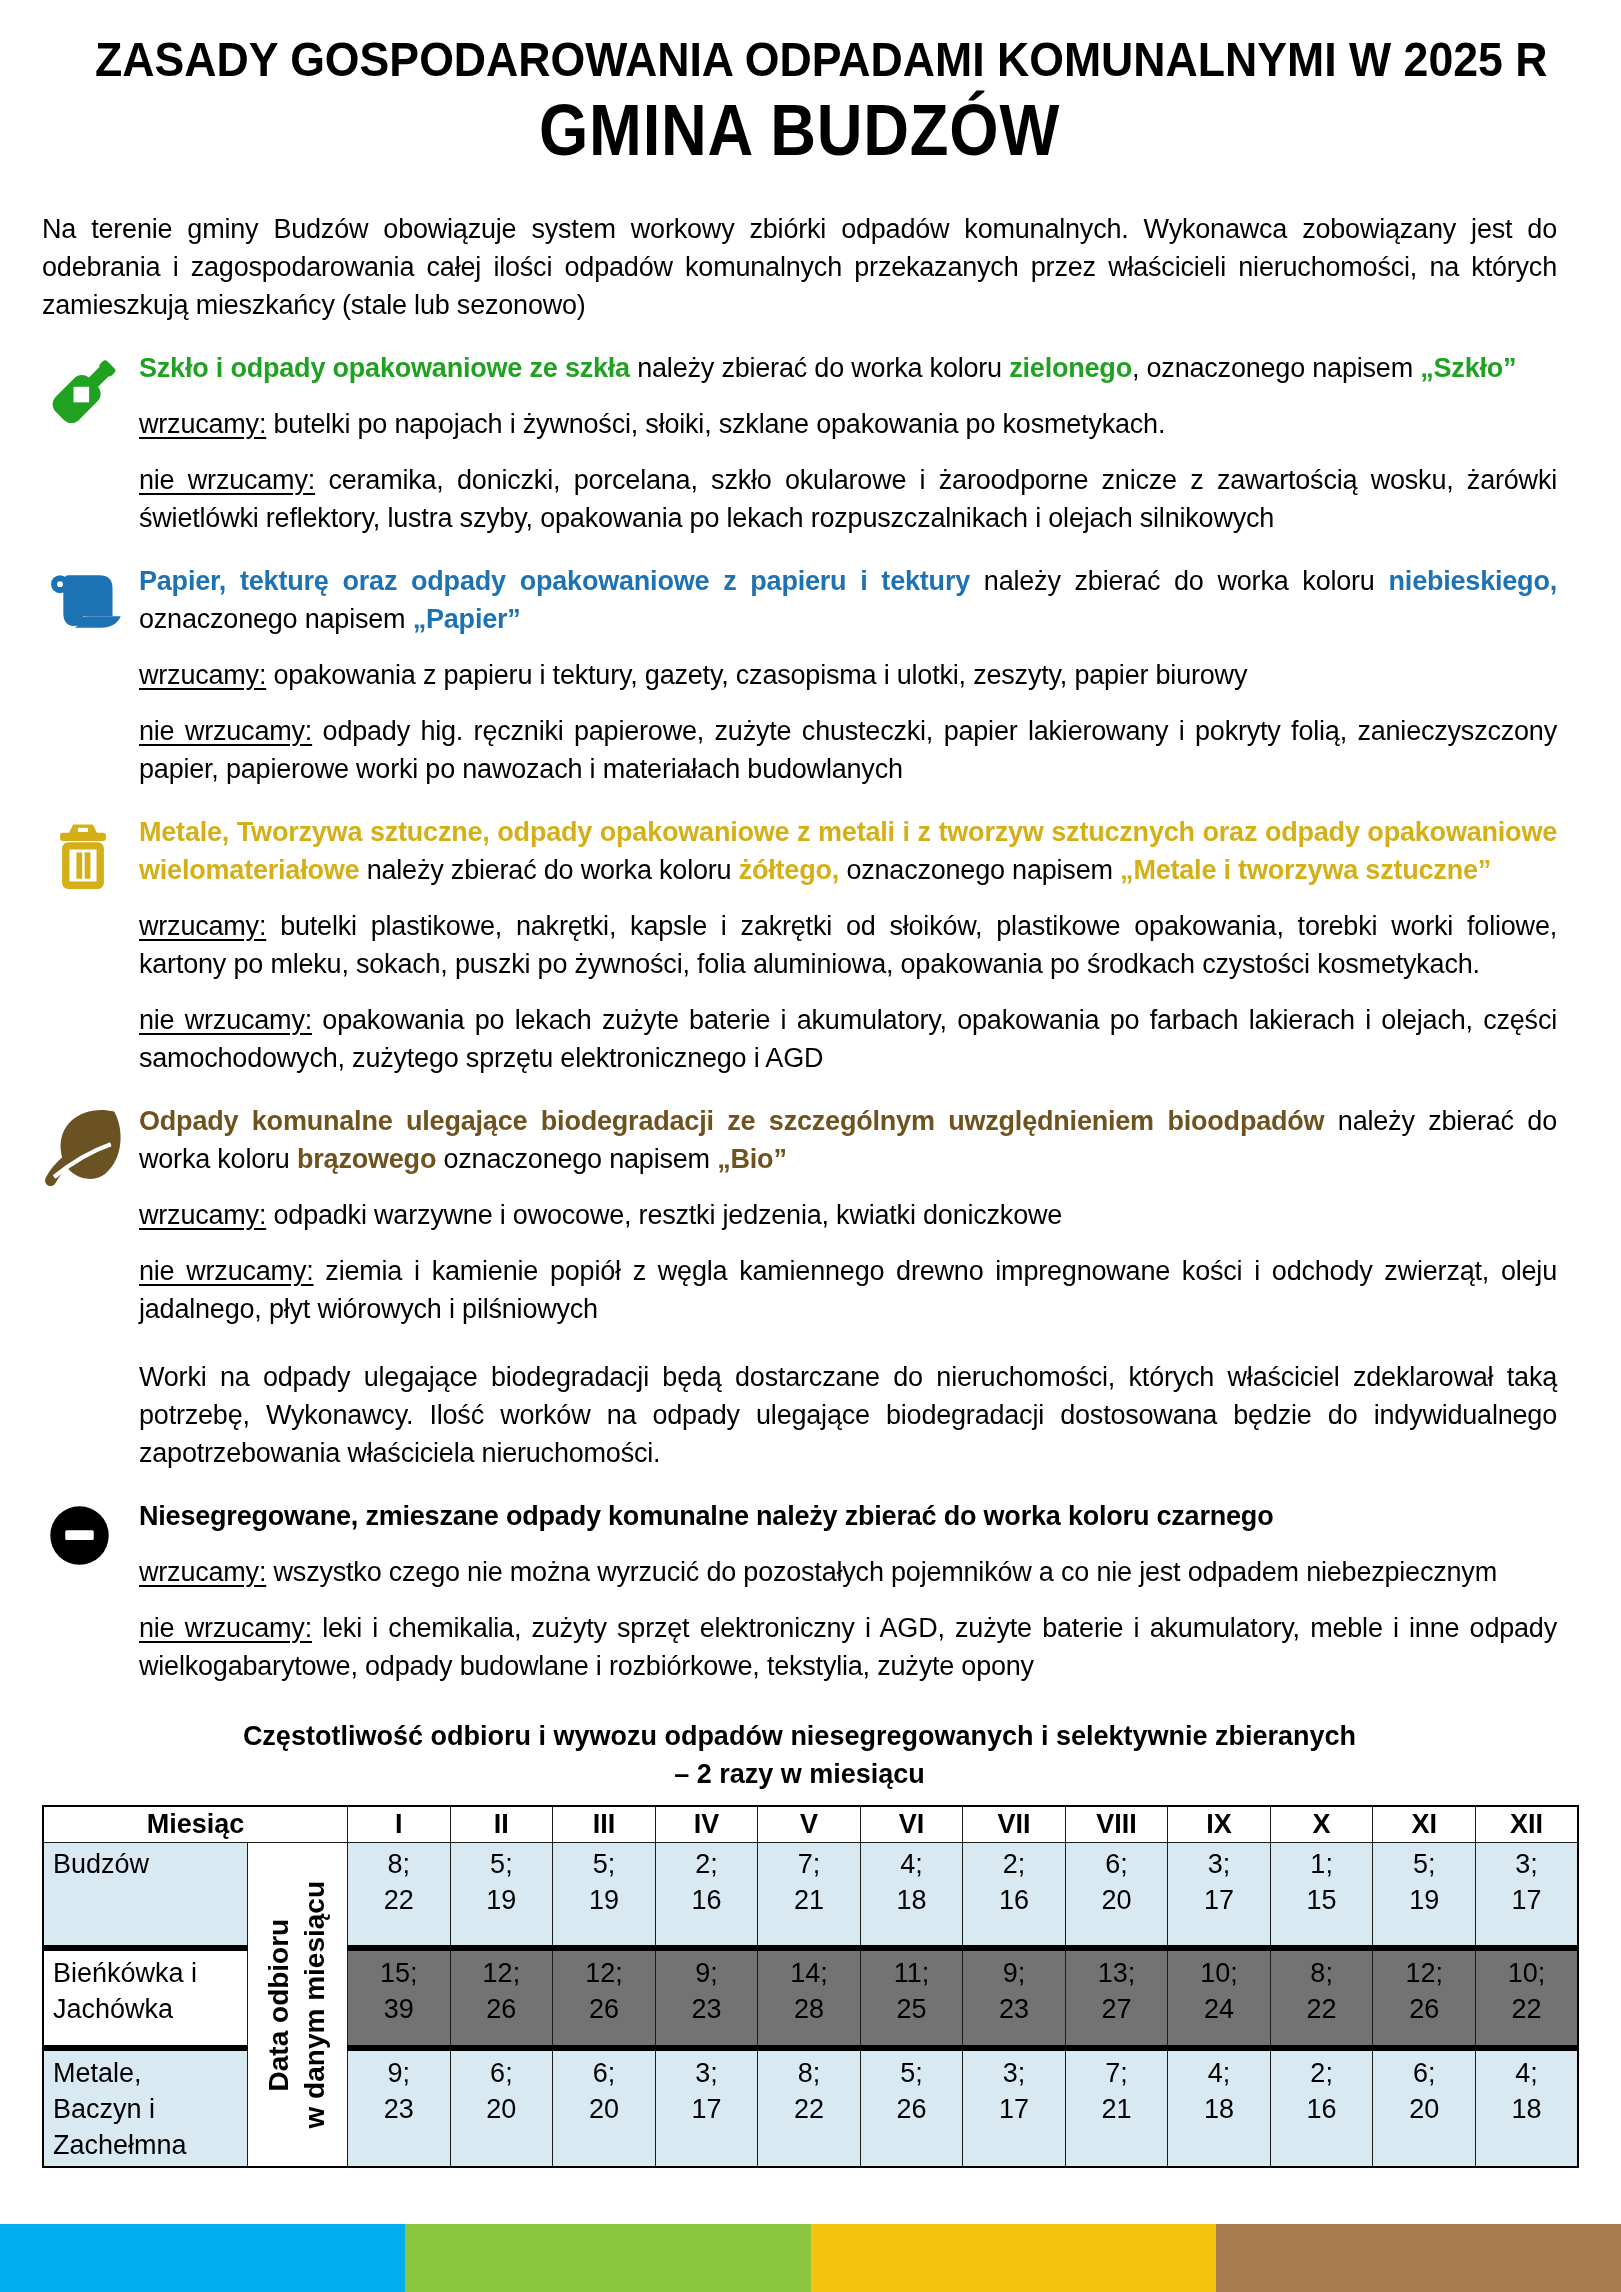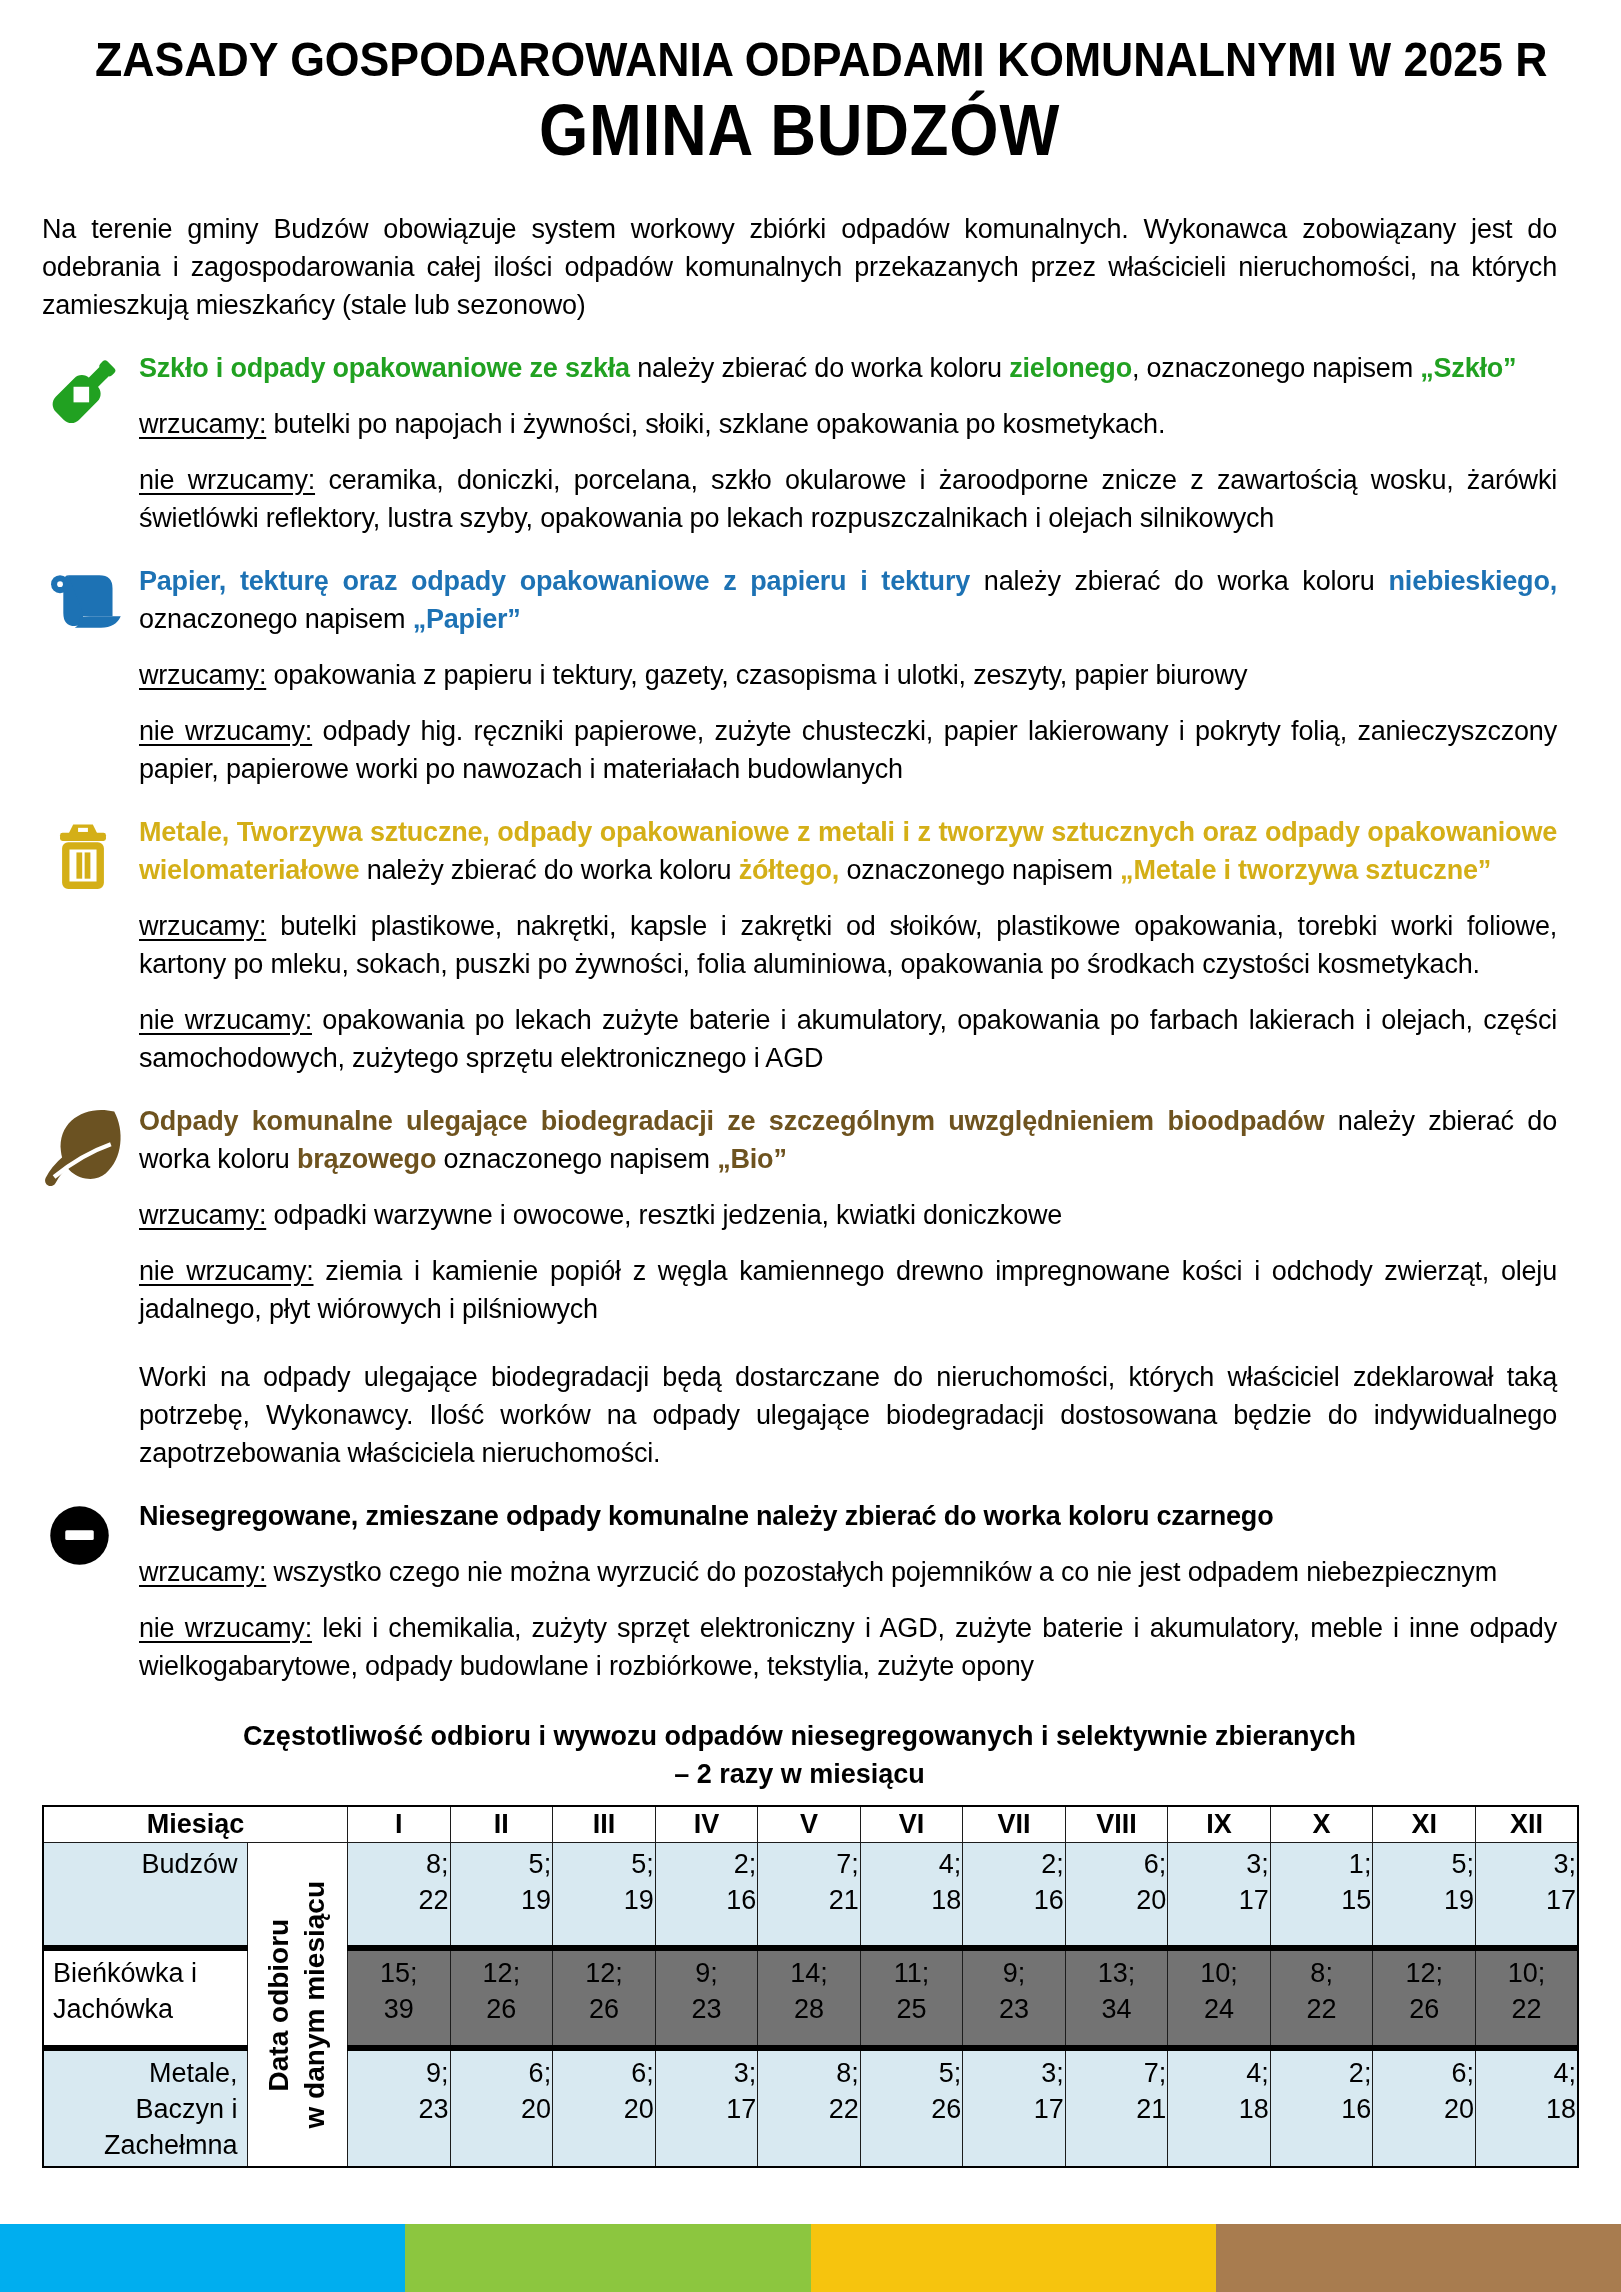--- a/index.html
+++ b/index.html
@@ -65,21 +65,21 @@
     font-size:27px;
   }
   tr.hdr { height:36px; }
   tr.hdr th { font-weight:bold; background:#fff;border-radius:8px; }
   th.corner { text-align:center; }
   tr.r0 { height:106px; }
   tr.r1 { height:100px; }
   tr.r2 { height:115px; }
   td.name { vertical-align:top; text-align:left; padding:3.6px 9px; line-height:36px; background:#fff; }
   td.date { vertical-align:top; text-align:center; padding-top:3.6px; line-height:36px; background:#737373; }
-  tr.shaded td.name, tr.shaded td.date { background:#d8e9f1;text-align:right; }
+  tr.shaded td.name, tr.shaded td.date { background:#d8e9f1; }
   tr.thick td { border-top:6.3px solid #000; }
   td.rot { background:#fff; vertical-align:middle; text-align:center; }
   .rotbox {
     writing-mode:vertical-rl; transform:rotate(180deg);
     margin:0 auto; font-weight:bold; font-size:28px; line-height:36px;
     text-align:center; white-space:nowrap;
   }
   .rotbox span { display:block; }
 
   .footer { position:absolute; left:0; right:0; bottom:0; height:69px; display:flex; }
@@ -310,21 +310,21 @@
             <td class="date">
               <div>11;</div>
               <div>25</div>
             </td>
             <td class="date">
               <div>9;</div>
               <div>23</div>
             </td>
             <td class="date">
               <div>13;</div>
-              <div>34</div>
+              <div>27</div>
             </td>
             <td class="date">
               <div>10;</div>
               <div>24</div>
             </td>
             <td class="date">
               <div>8;</div>
               <div>22</div>
             </td>
             <td class="date">

